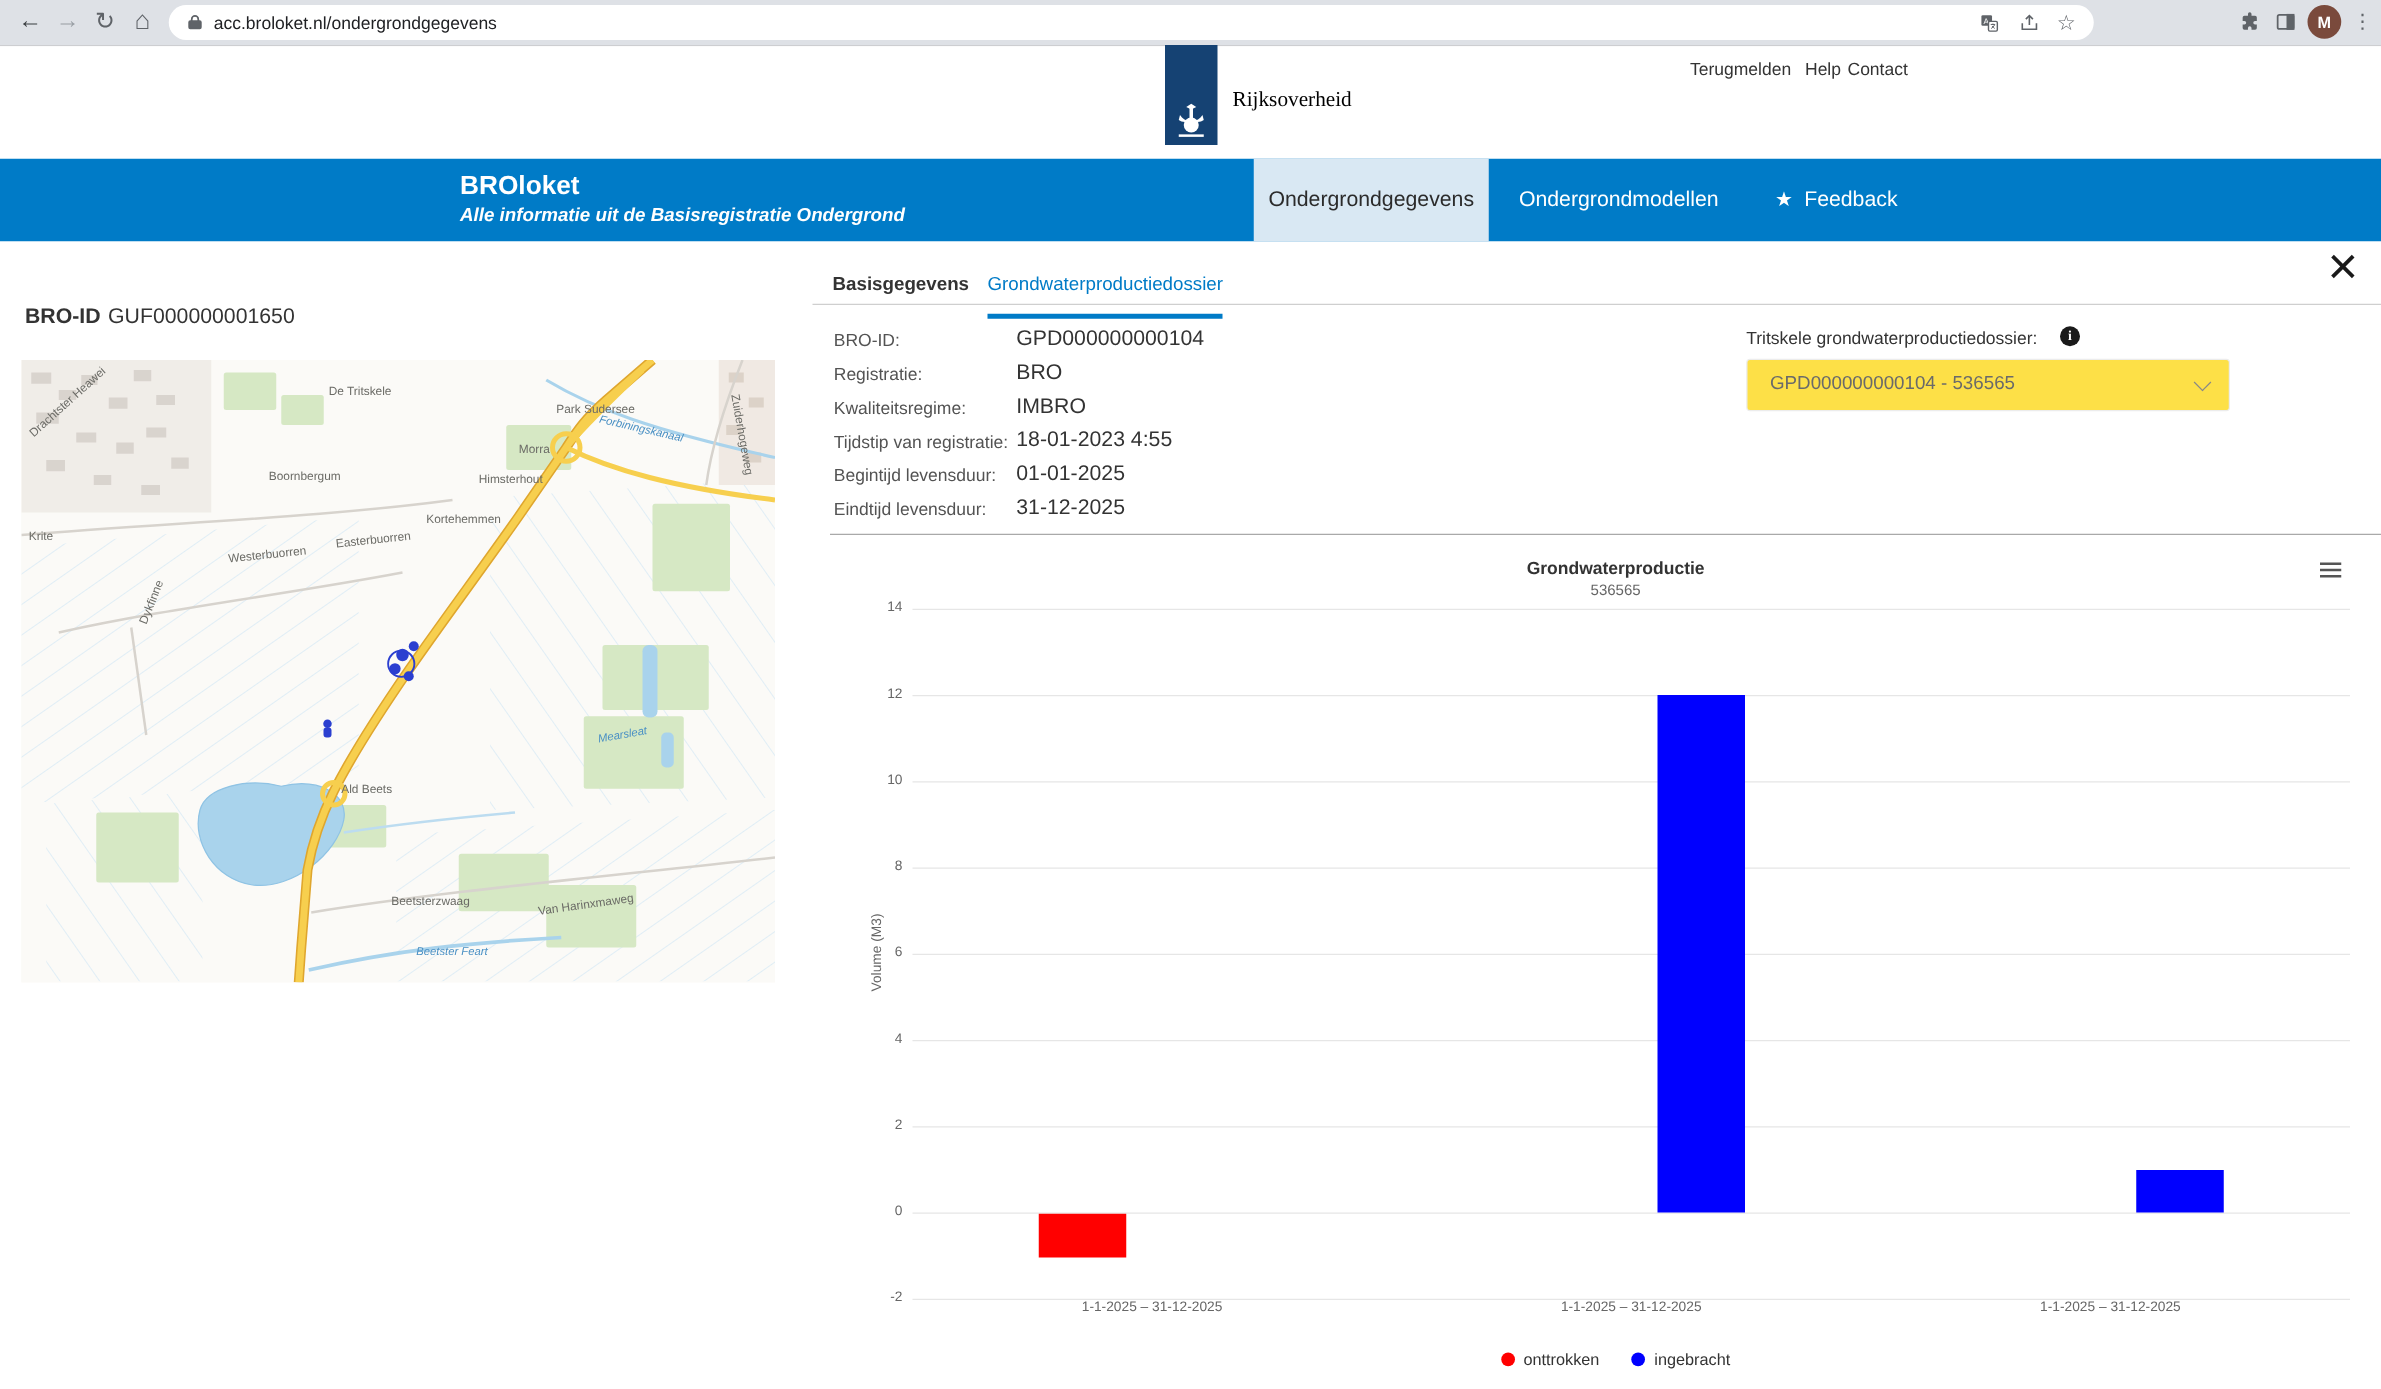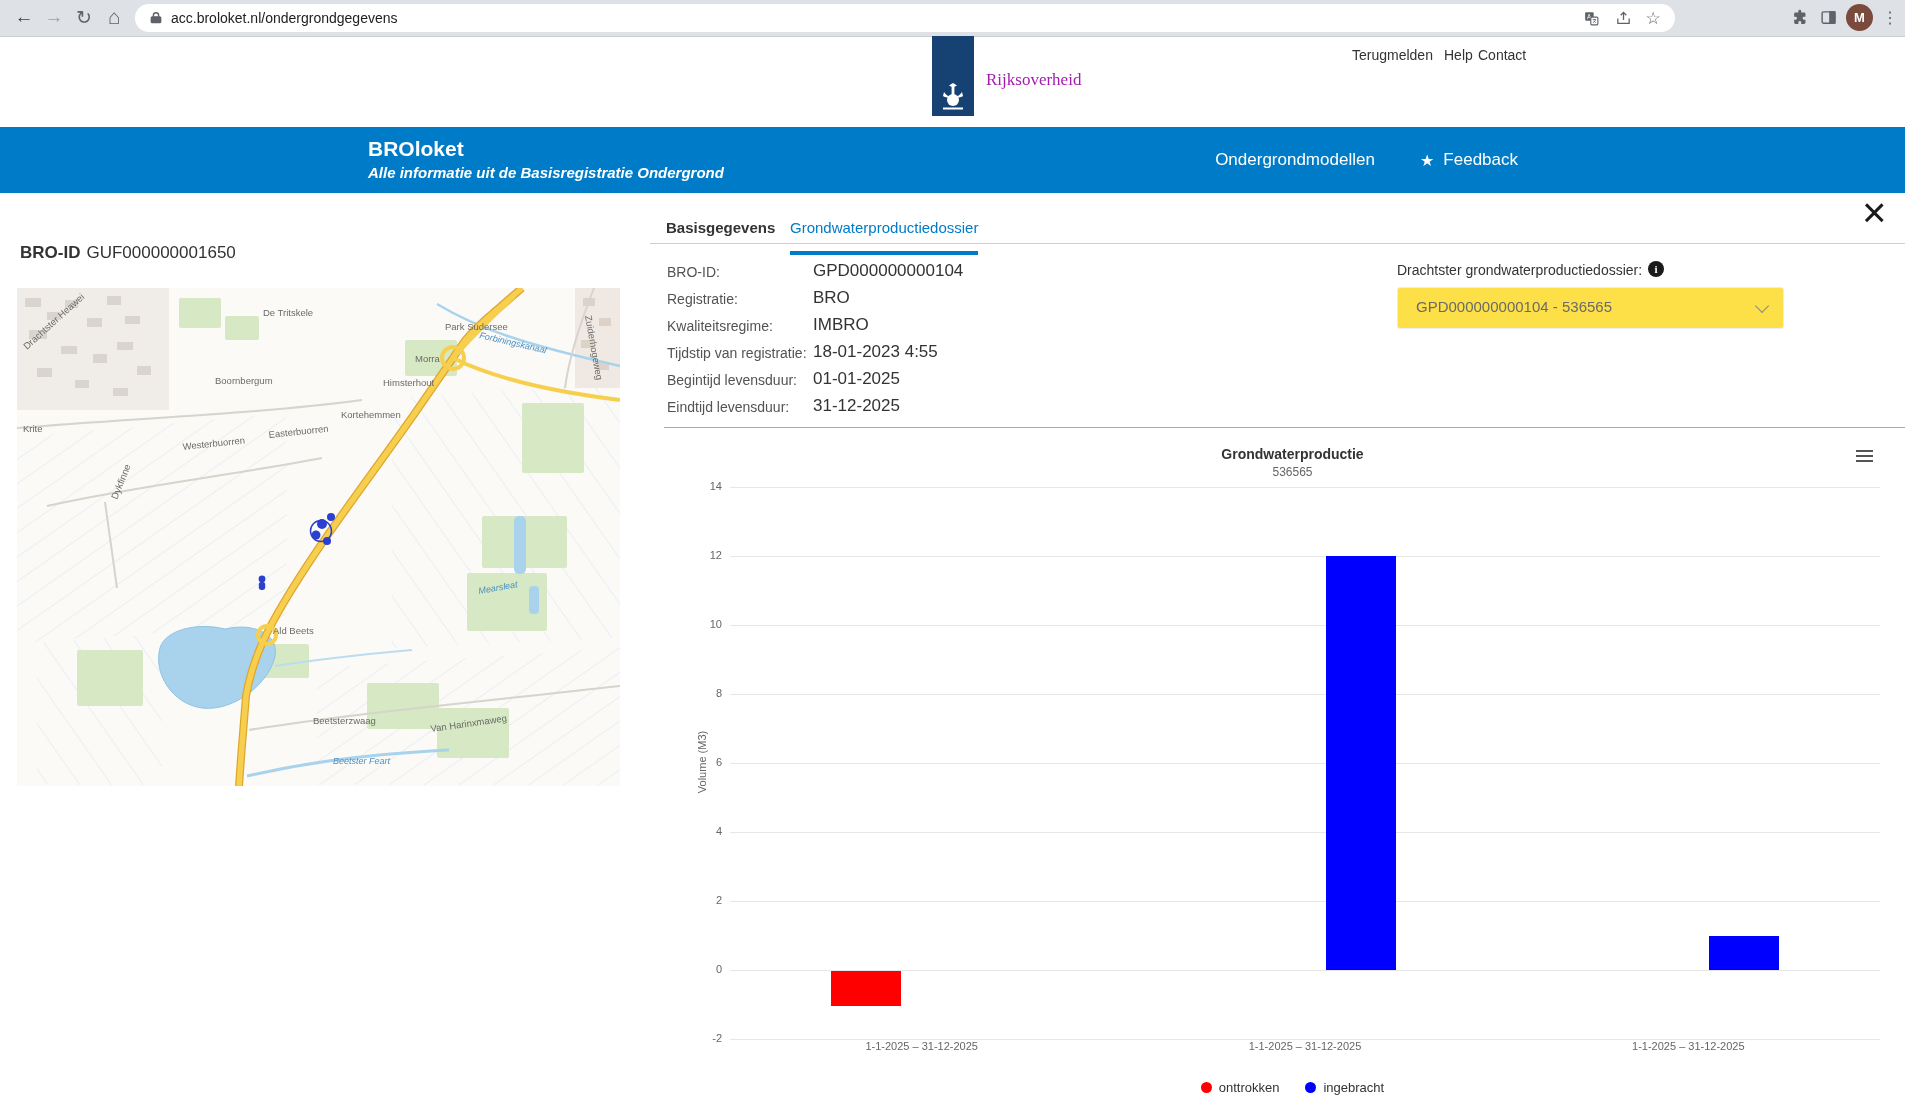--- a/index.html
+++ b/index.html
@@ -13,21 +13,21 @@
            display:flex;align-items:center;}
   #omnibox .url{color:#202124;font-size:14px;margin-left:8px;}
   .obx-right{position:absolute;top:2px;width:24px;height:24px;display:flex;align-items:center;justify-content:center;color:#5f6368;}
   #avatar{position:absolute;left:1846px;top:4px;width:27px;height:27px;border-radius:50%;background:#7a4a3c;color:#fff;
           font-size:13px;display:flex;align-items:center;justify-content:center;font-weight:bold;}
 
   
   #siteheader{position:absolute;left:0;top:37px;width:1905px;height:90px;background:#fff;}
   #rlogo{position:absolute;left:932px;top:-1px;width:42px;height:80px;background:#154273;}
   #rlogo svg{position:absolute;left:7px;bottom:4px;}
-  #rlogo-text{position:absolute;left:986px;top:33px;font-family:"Liberation Serif",serif;font-size:17px;color:#a21caf;}
+  #rlogo-text{position:absolute;left:986px;top:33px;font-family:"Liberation Serif",serif;font-size:17px;color:#000000;}
   .toplink{position:absolute;top:10px;font-size:14px;color:#333;cursor:pointer;}
 
   
   #navbar{position:absolute;left:0;top:127px;width:1905px;height:66px;background:#007bc7;color:#fff;}
   #brand{position:absolute;left:368px;top:10px;}
   #brand .b1{font-size:21px;font-weight:bold;}
   #brand .b2{font-size:15px;font-style:italic;font-weight:bold;margin-top:3px;}
   .navitem{position:absolute;top:0;height:66px;display:flex;align-items:center;justify-content:center;
            font-size:17px;color:#fff;cursor:pointer;padding:0 24px;}
   .navitem.active{background:#d9e8f3;color:#2b2b2b;}
@@ -147,20 +147,23 @@
     <span class="toplink" style="left:1352px;">Terugmelden</span>
     <span class="toplink" style="left:1444px;">Help</span>
     <span class="toplink" style="left:1478px;">Contact</span>
   </div>
 
   <div id="navbar">
     <div id="brand">
       <div class="b1">BROloket</div>
       <div class="b2">Alle informatie uit de Basisregistratie Ondergrond</div>
     </div>
+    <div class="navitem active" style="left:1003px;width:140px;">
+      <span>Ondergrondgegevens</span>
+    </div>
     <div class="navitem" style="left:1200px;width:142px;">
       <span>Ondergrondmodellen</span>
     </div>
     <div class="navitem" style="left:1400px;width:90px;">
       <span class="star">★</span>
       <span>Feedback</span>
     </div>
   </div>
 
   <div id="lp-broid">
@@ -307,21 +310,21 @@
   </div>
   <div class="fieldrow" style="top:367px;">
     <span class="flabel">Begintijd levensduur:</span>
     <span class="fvalue">01-01-2025</span>
   </div>
   <div class="fieldrow" style="top:394px;">
     <span class="flabel">Eindtijd levensduur:</span>
     <span class="fvalue">31-12-2025</span>
   </div>
 
-  <span id="sel-label">Drachtster grondwaterproductiedossier:</span>
+  <span id="sel-label">Tritskele grondwaterproductiedossier:</span>
   <span id="sel-info">i</span>
   <div id="dropdown">
     <span class="dval">GPD000000000104 - 536565</span>
     <span class="chev"></span>
   </div>
 
   <div id="hr-sep"></div>
 
   <div id="chart">
     <div id="chart-title">Grondwaterproductie</div>

